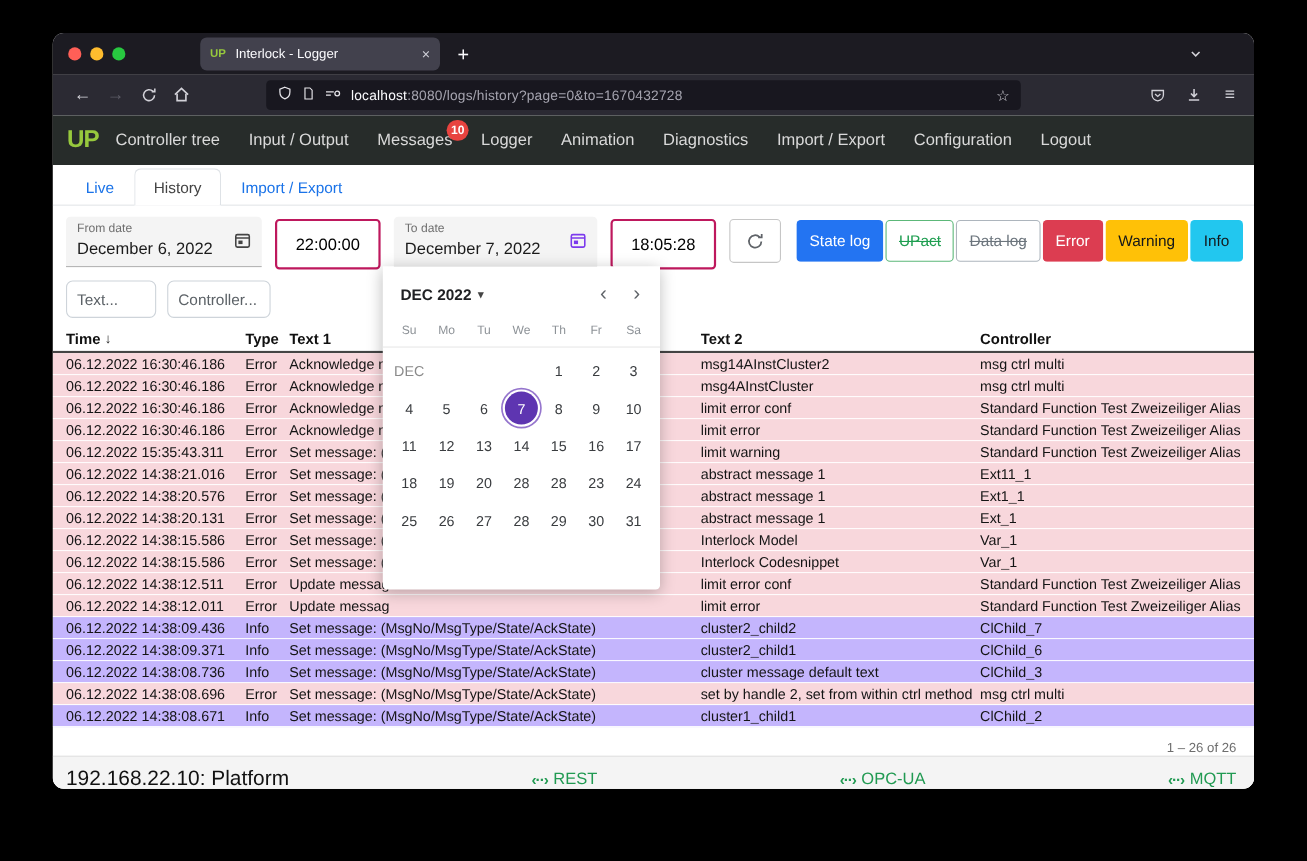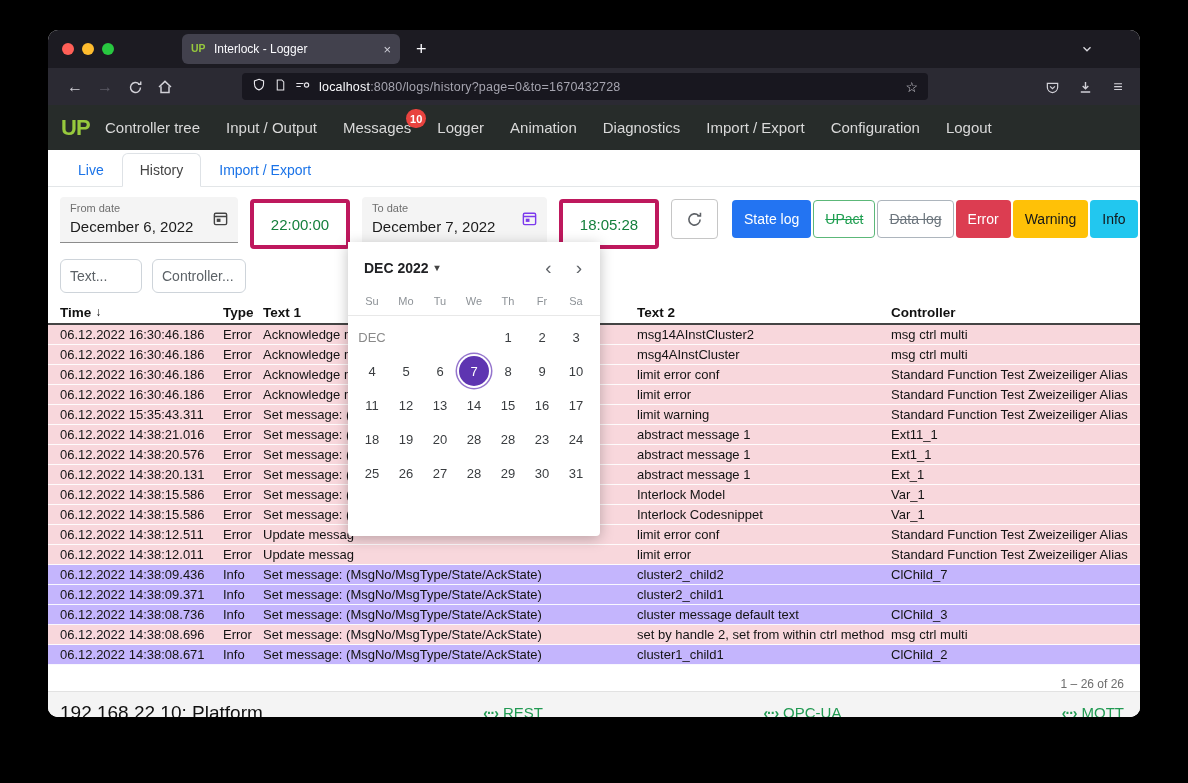--- a/index.html
+++ b/index.html
@@ -49,22 +49,22 @@
   .vtab.active{color:#444;background:#fff;border-color:#dee2e6;border-bottom-color:#fff;}
 
   .filters{display:flex;align-items:flex-start;padding:10px 0 0 12px;gap:12px;flex:none;white-space:nowrap;}
   .datefield{width:178px;height:45px;background:#f4f4f4;border-bottom:1px solid #8c8c8c;
     border-radius:4px 4px 0 0;position:relative;flex:none;}
   .datefield.to{width:185px;}
   .df-label{position:absolute;top:5px;left:10px;font-size:11px;color:#6f6f6f;}
   .df-value{position:absolute;bottom:7px;left:10px;font-size:15px;color:#1b1b1b;}
   .df-icon{position:absolute;right:9px;top:13px;color:#444;}
   .df-icon.purple{color:#7c3aed;}
-  .timeinput{width:88px;height:40px;margin-top:2px;border:4px solid #be185d;border-radius:4px;
-    text-align:center;font-size:15px;color:#15803d;font-family:"Liberation Sans",sans-serif;flex:none;background:#fff;}
+  .timeinput{width:88px;height:40px;margin-top:2px;border:2px solid #be185d;border-radius:4px;
+    text-align:center;font-size:15px;color:#000000;font-family:"Liberation Sans",sans-serif;flex:none;background:#fff;}
   .refreshbtn{width:47px;height:40px;margin-top:2px;border:1px solid #c6c6c6;border-radius:4px;background:#fff;
     display:flex;align-items:center;justify-content:center;color:#5f6368;flex:none;}
   .chips{display:flex;gap:2px;margin-top:3px;margin-left:2px;}
   .chip{height:38px;border-radius:4px;padding:0 11px;font-size:14px;display:flex;align-items:center;
     justify-content:center;border:1px solid transparent;flex:none;}
   .chip.blue{background:#2374f2;color:#fff;}
   .chip.red{background:#dc3d51;color:#fff;}
   .chip.amber{background:#ffc107;color:#14171a;}
   .chip.cyan{background:#22c7ef;color:#14171a;}
   .chip.outline-green{background:#fff;border-color:#5cb879;color:#1e9e50;}
@@ -376,20 +376,21 @@
             <div class="td">Info</div>
             <div class="td">Set message: (MsgNo/MsgType/State/AckState)</div>
             <div class="td">cluster2_child2</div>
             <div class="td">ClChild_7</div>
           </div>
           <div class="tr row-info">
             <div class="td">06.12.2022 14:38:09.371</div>
             <div class="td">Info</div>
             <div class="td">Set message: (MsgNo/MsgType/State/AckState)</div>
             <div class="td">cluster2_child1</div>
+            <div class="td">ClChild_6</div>
           </div>
           <div class="tr row-info">
             <div class="td">06.12.2022 14:38:08.736</div>
             <div class="td">Info</div>
             <div class="td">Set message: (MsgNo/MsgType/State/AckState)</div>
             <div class="td">cluster message default text</div>
             <div class="td">ClChild_3</div>
           </div>
           <div class="tr row-error">
             <div class="td">06.12.2022 14:38:08.696</div>

